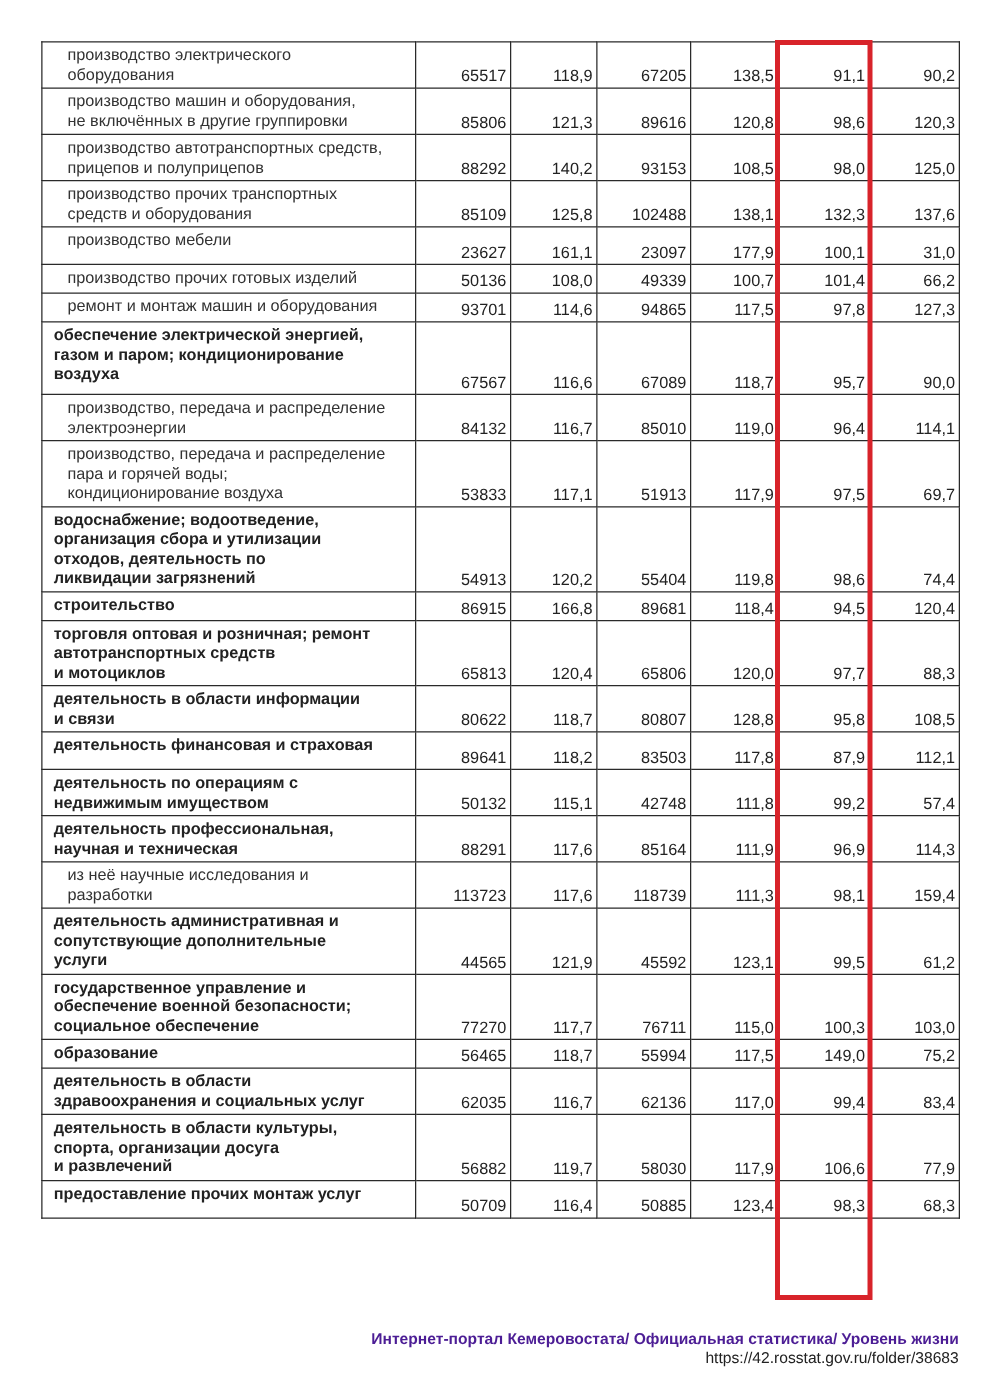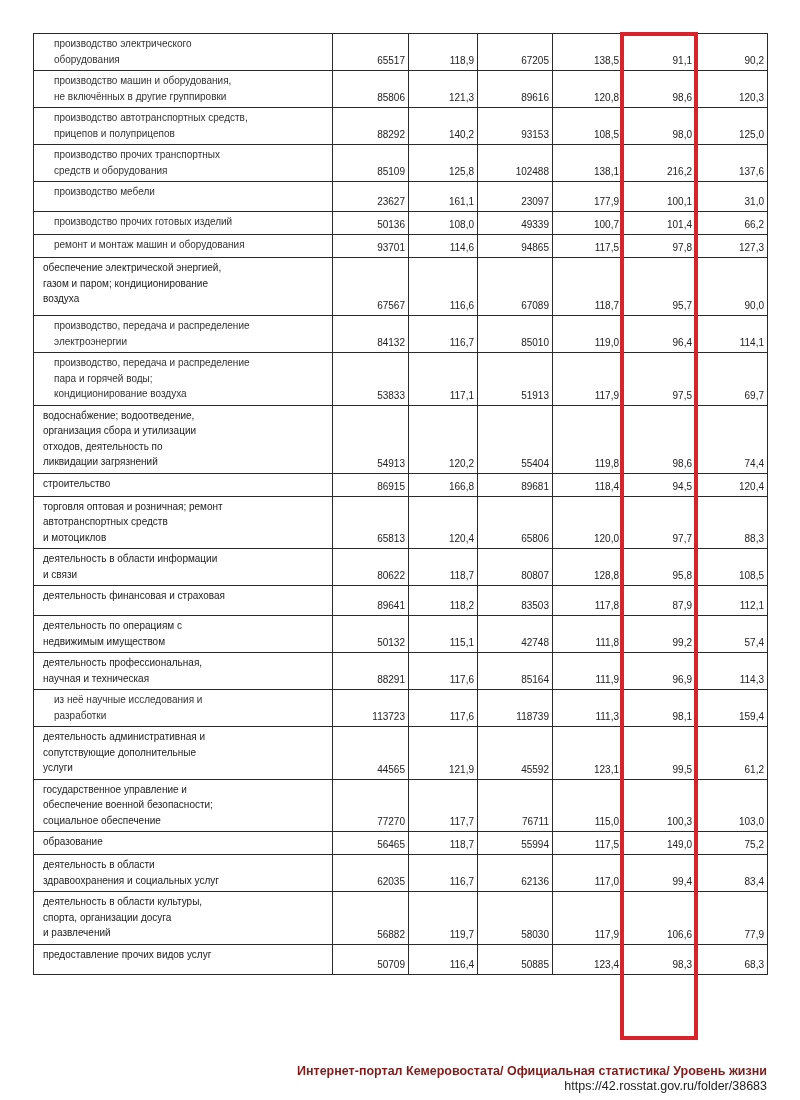--- a/index.html
+++ b/index.html
@@ -1,35 +1,35 @@
 <!DOCTYPE html>
 <html><head>
 <meta charset="utf-8">
 <style>
   html, body { margin: 0; padding: 0; background: #ffffff; }
   body { width: 800px; height: 1100px; position: relative; overflow: hidden;
          font-family: "Liberation Sans", sans-serif; color: #222; }
   .tbl-wrap { position: absolute; left: 33px; top: 33px; width: 734px; }
-  table { border-collapse: collapse; width: 734px; table-layout: fixed; font-size: 10px; padding-left: 40px; }
+  table { border-collapse: collapse; width: 734px; table-layout: fixed; font-size: 13px; padding-left: 40px; }
   col.c0 { width: 299px; }
   col.c1 { width: 76px; }
   col.c2 { width: 69px; }
   col.c3 { width: 75px; }
   col.c4 { width: 70px; }
   col.c5 { width: 73px; }
   col.c6 { width: 72px; }
   td { border: 1px solid #2a2a2a; padding: 0 3px 2px 3px; vertical-align: bottom; text-align: right; line-height: 15px; }
   td.label { text-align: left; vertical-align: top; padding: 2px 4px 3px 9px; white-space: pre-line; line-height: 15.5px; }
   td.label.sub { padding-left: 20px; color: #333; }
-  td.label.bold { font-weight: normal; padding-left: 9px; }
+  td.label.bold { font-weight: bold; padding-left: 9px; }
   tr { height: 30px; }
   .redbox { position: absolute; left: 620px; top: 32px; width: 70px; height: 997px;
             border: 4px solid #d8232a; pointer-events: none; }
   .footer { position: absolute; right: 33px; top: 1064px; text-align: right; font-size: 12.5px; line-height: 15px; }
-  .footer .portal { color: #7f1d1d; font-weight: bold; }
+  .footer .portal { color: #4c1d95; font-weight: bold; }
   .footer .url { color: #222; }
 </style>
 </head>
 <body>
 
 <div class="tbl-wrap">
   <table>
     <colgroup>
       <col class="c0">
         <col class="c1">
@@ -70,21 +70,21 @@
           <td>98,0</td>
           <td>125,0</td>
         </tr>
         <tr style="height: 30px; margin-top: 24px;">
           <td class="label sub">производство прочих транспортных
  средств и оборудования</td>
           <td>85109</td>
           <td>125,8</td>
           <td>102488</td>
           <td>138,1</td>
-          <td>216,2</td>
+          <td>132,3</td>
           <td>137,6</td>
         </tr>
         <tr style="height: 30px;">
           <td class="label sub">производство мебели</td>
           <td>23627</td>
           <td>161,1</td>
           <td>23097</td>
           <td>177,9</td>
           <td>100,1</td>
           <td>31,0</td>
@@ -266,21 +266,21 @@
  спорта, организации досуга
  и развлечений</td>
           <td>56882</td>
           <td>119,7</td>
           <td>58030</td>
           <td>117,9</td>
           <td>106,6</td>
           <td>77,9</td>
         </tr>
         <tr style="height: 30px;">
-          <td class="label bold">предоставление прочих видов услуг</td>
+          <td class="label bold">предоставление прочих монтаж услуг</td>
           <td>50709</td>
           <td>116,4</td>
           <td>50885</td>
           <td>123,4</td>
           <td>98,3</td>
           <td>68,3</td>
         </tr>
       </tbody>
   </table>
 </div>

